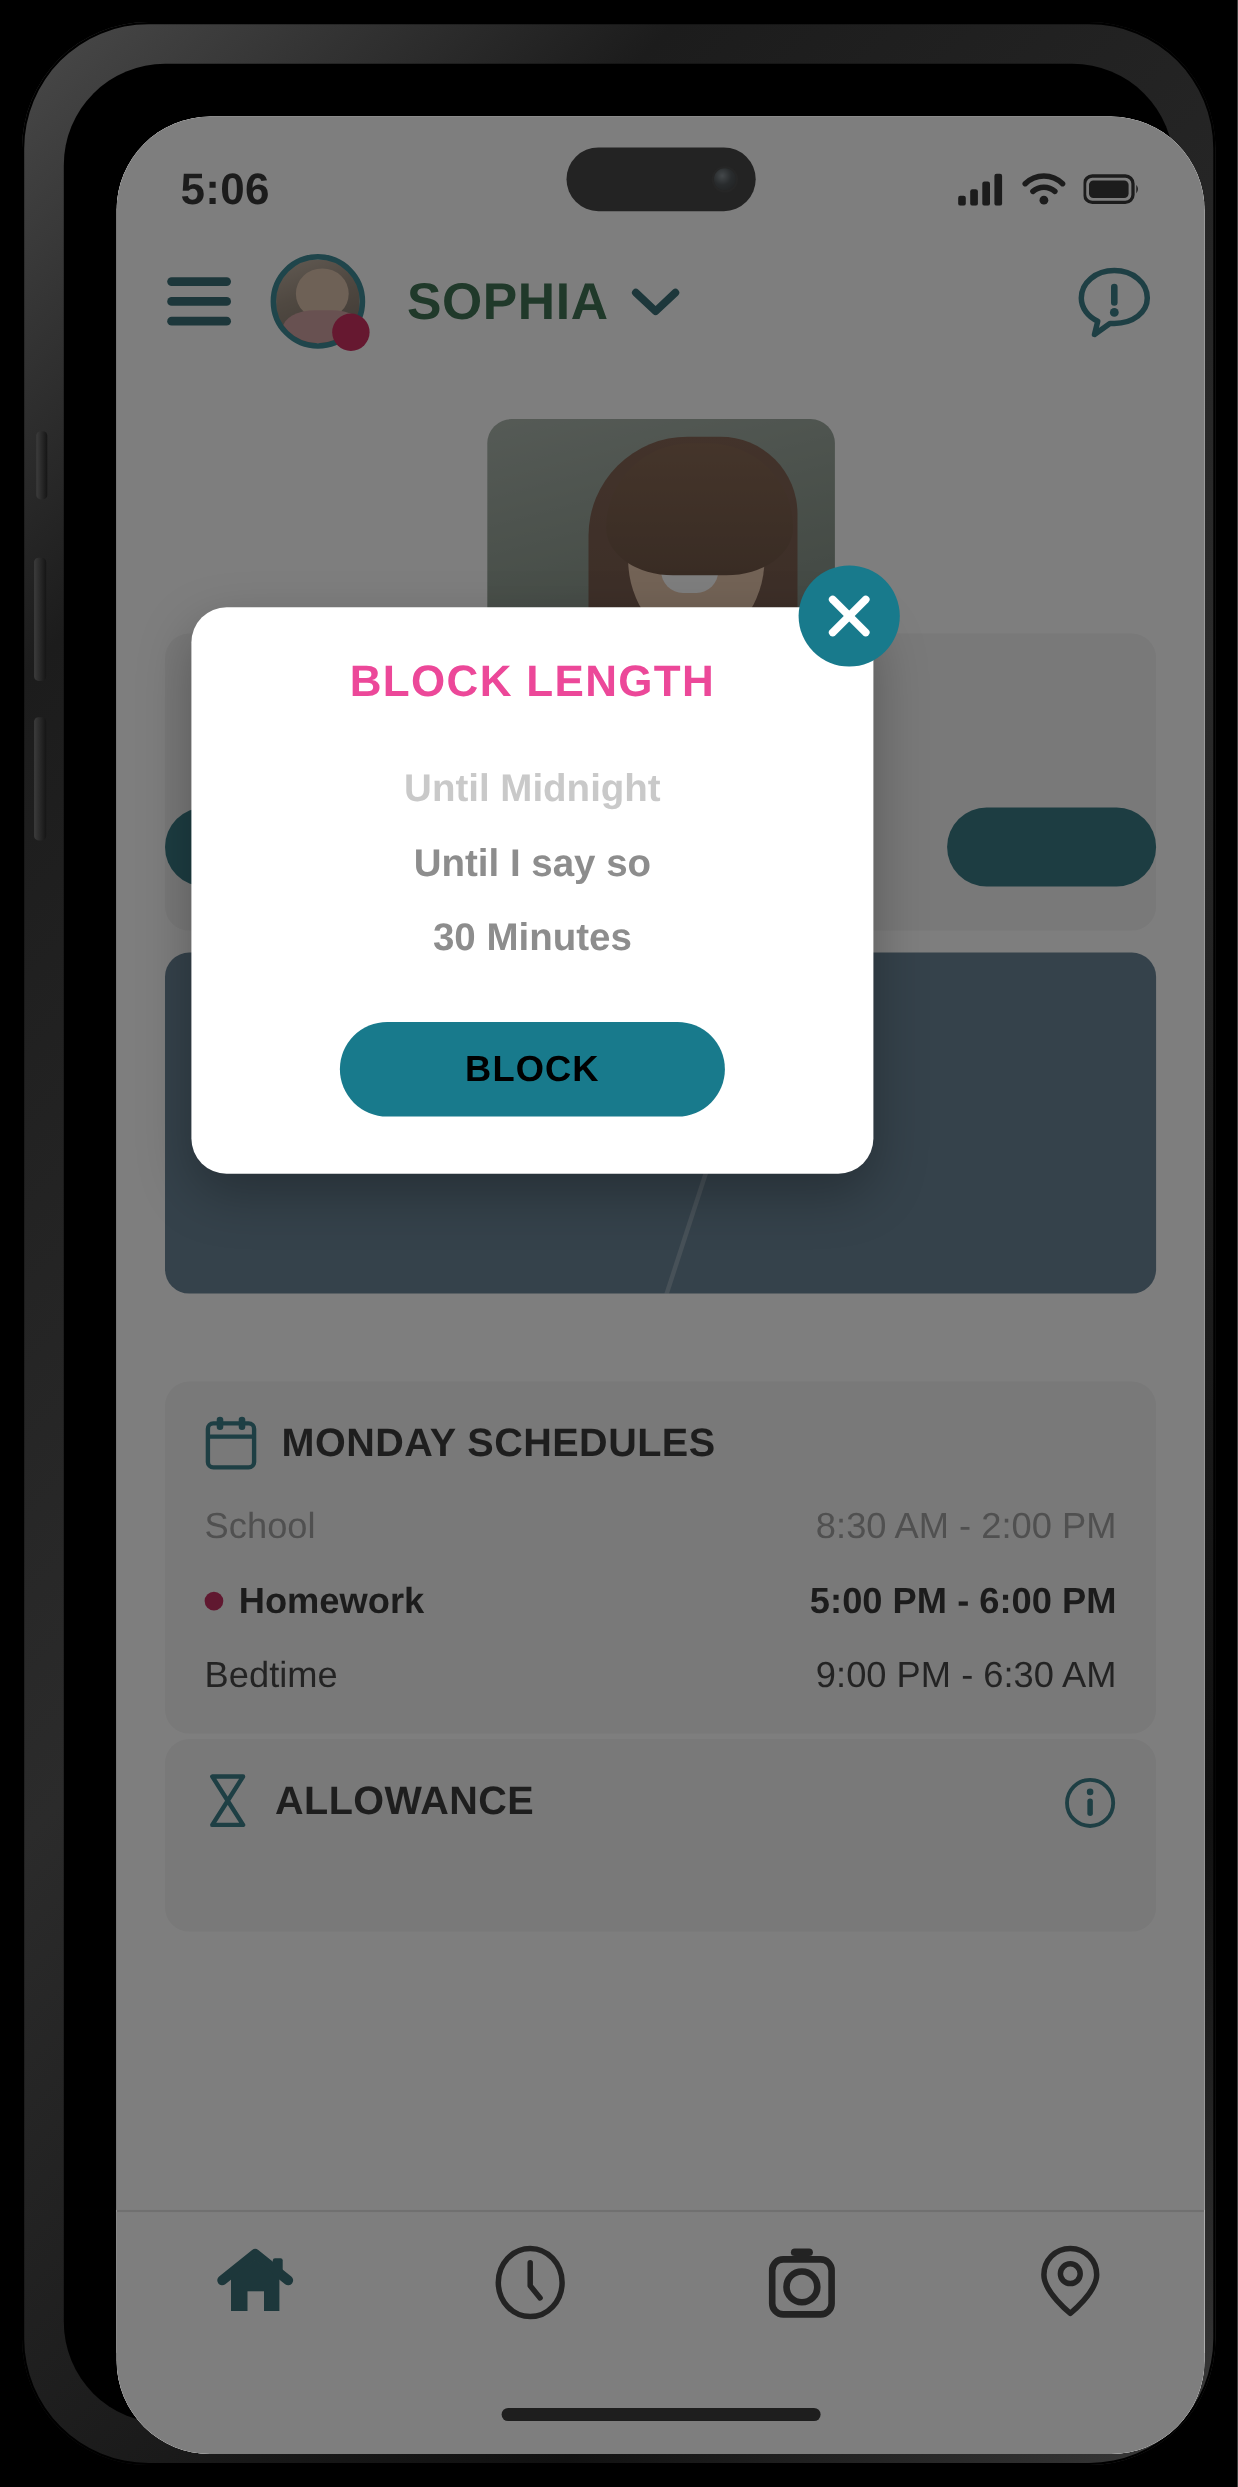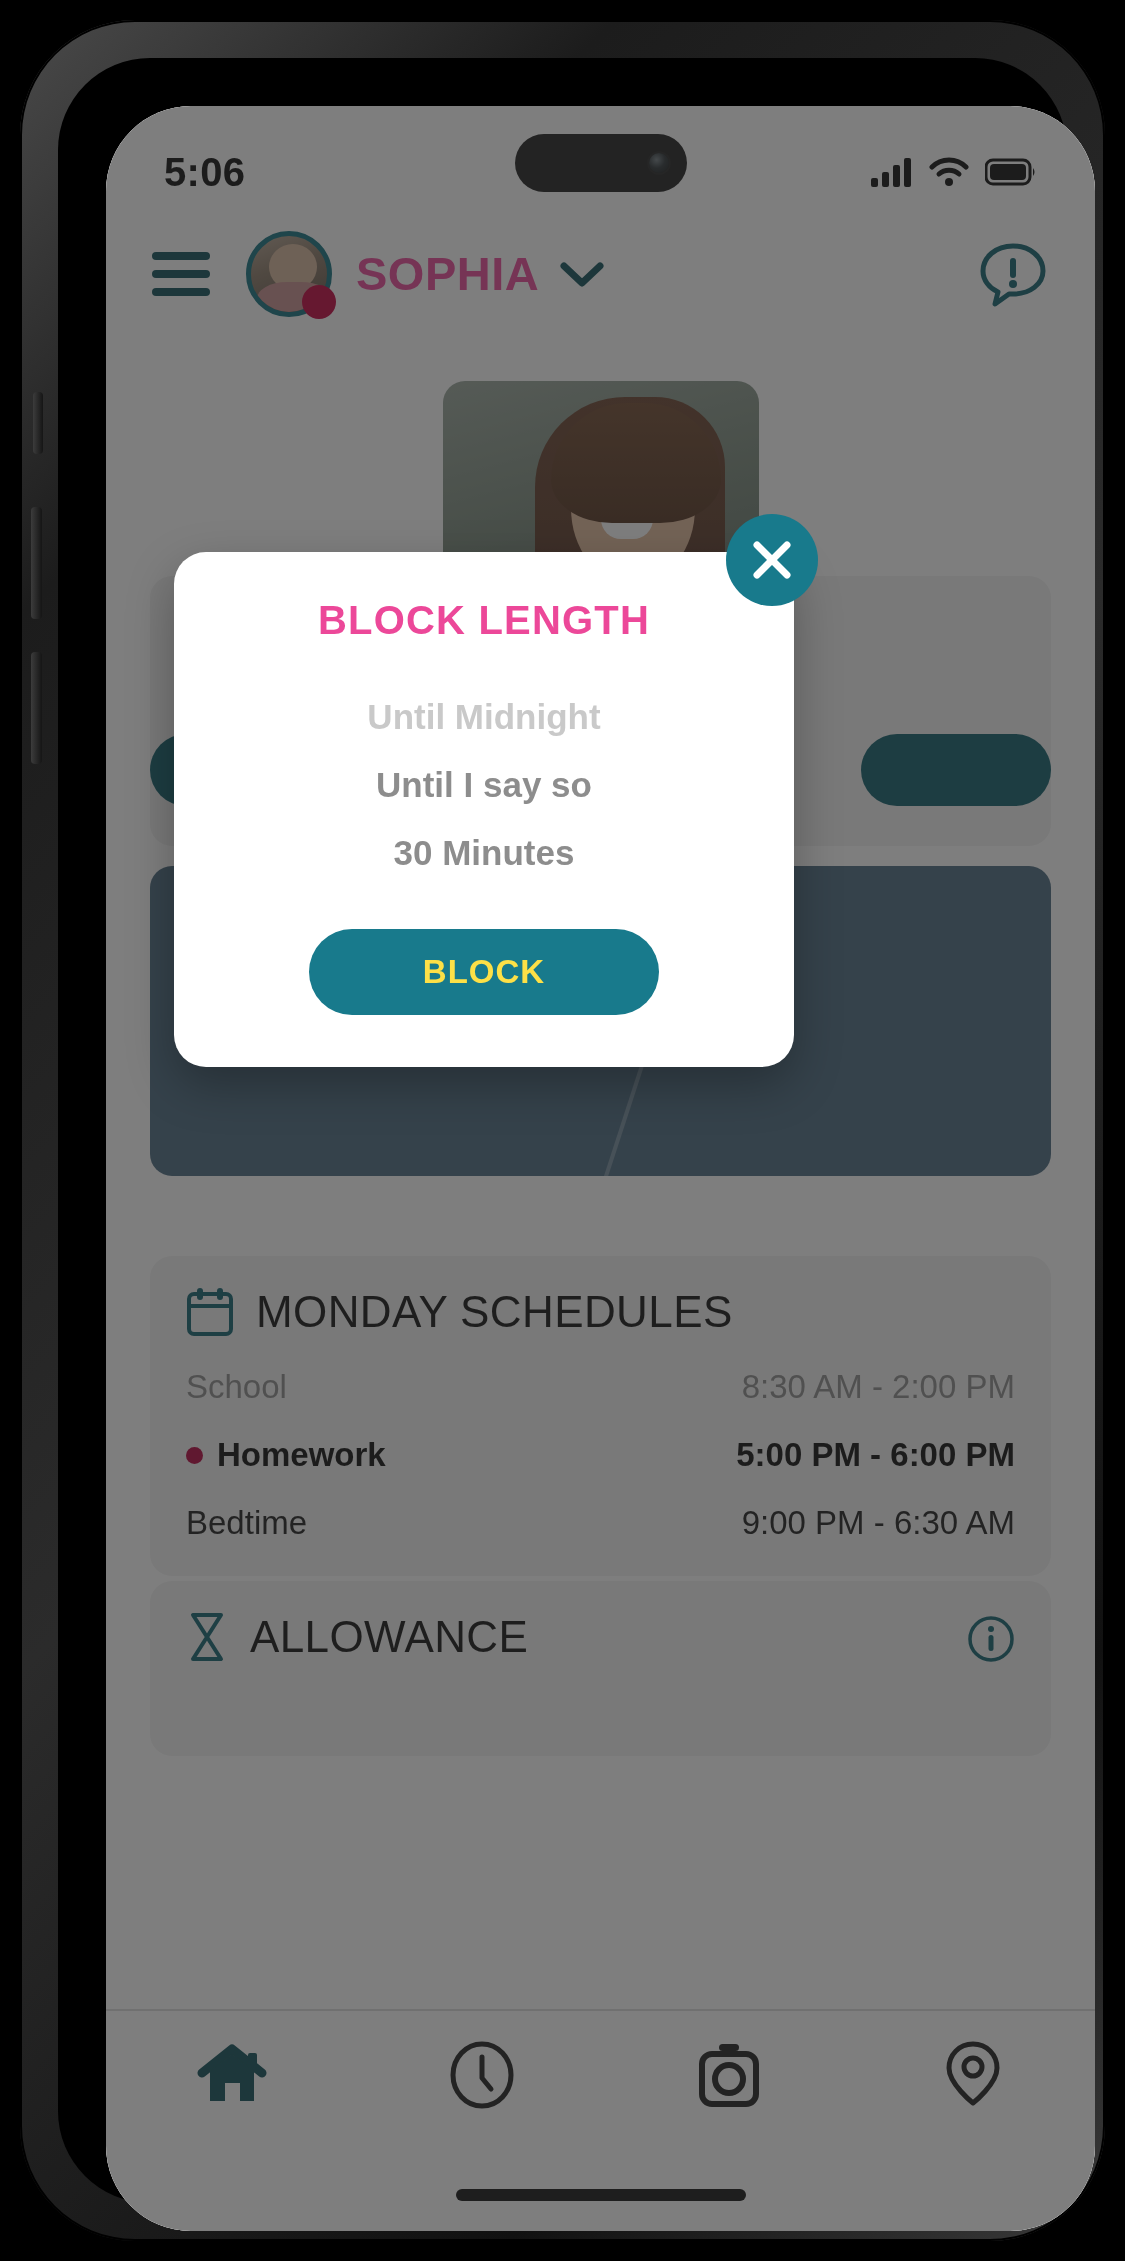--- a/index.html
+++ b/index.html
@@ -154,24 +154,24 @@
     background: #c98f8f;
   }
   #avatar-badge {
     position: absolute;
     right: -4px; bottom: -2px;
     width: 34px; height: 34px;
     border-radius: 50%;
     background: #c2003e;
   }
   #profile-name {
-    margin-left: 24px;
+    margin-left: 38px;
     font-size: 47px;
     font-weight: 700;
-    color: #ec4899;
+    color: #14532d;
     letter-spacing: 0.5px;
   }
   #profile-chevron { margin-left: 20px; display:flex; align-items:center; }
   #alert-icon-btn { margin-left: auto; display: flex; align-items: center; }
 
   
   #hero-photo {
     position: absolute;
     left: 50%; transform: translateX(-50%);
     top: 275px;
@@ -235,21 +235,21 @@
     position: absolute;
     left: 44px; right: 44px;
     top: 1150px;
     background: #f2f2f2;
     border-radius: 22px;
     padding: 30px 36px 34px 36px;
     z-index: 5;
   }
   .card-head { display: flex; align-items: center; gap: 22px; }
   .card-title {
-    font-size: 44px; font-weight: 400; color: #111; letter-spacing: 0.4px;
+    font-size: 36px; font-weight: 700; color: #111; letter-spacing: 0.4px;
   }
   .sched-row {
     display: flex; align-items: center; justify-content: space-between;
     margin-top: 30px;
     font-size: 33px;
   }
   .sched-label { display: flex; align-items: center; gap: 14px; }
   .sched-row.muted .sched-label span, .sched-row.muted .sched-time { color: #8d8d8d; }
   .sched-row.normal .sched-label span, .sched-row.normal .sched-time { color: #1d1d1d; }
   .sched-row.active .sched-label span, .sched-row.active .sched-time {
@@ -344,21 +344,21 @@
     color: #0c0c0c;
     font-size: 38px;
     margin-bottom: 18px;
     margin-top: 8px;
   }
   #block-btn {
     margin: 48px auto 0 auto;
     width: 350px; height: 86px;
     border-radius: 45px;
     background: #187a8c;
-    color: #fde047;
+    color: #000000;
     font-size: 33px;
     font-weight: 700;
     letter-spacing: 1px;
     display: flex; align-items: center; justify-content: center;
     border: none;
     cursor: pointer;
     font-family: "Liberation Sans", sans-serif;
   }
 </style>
 </head>

